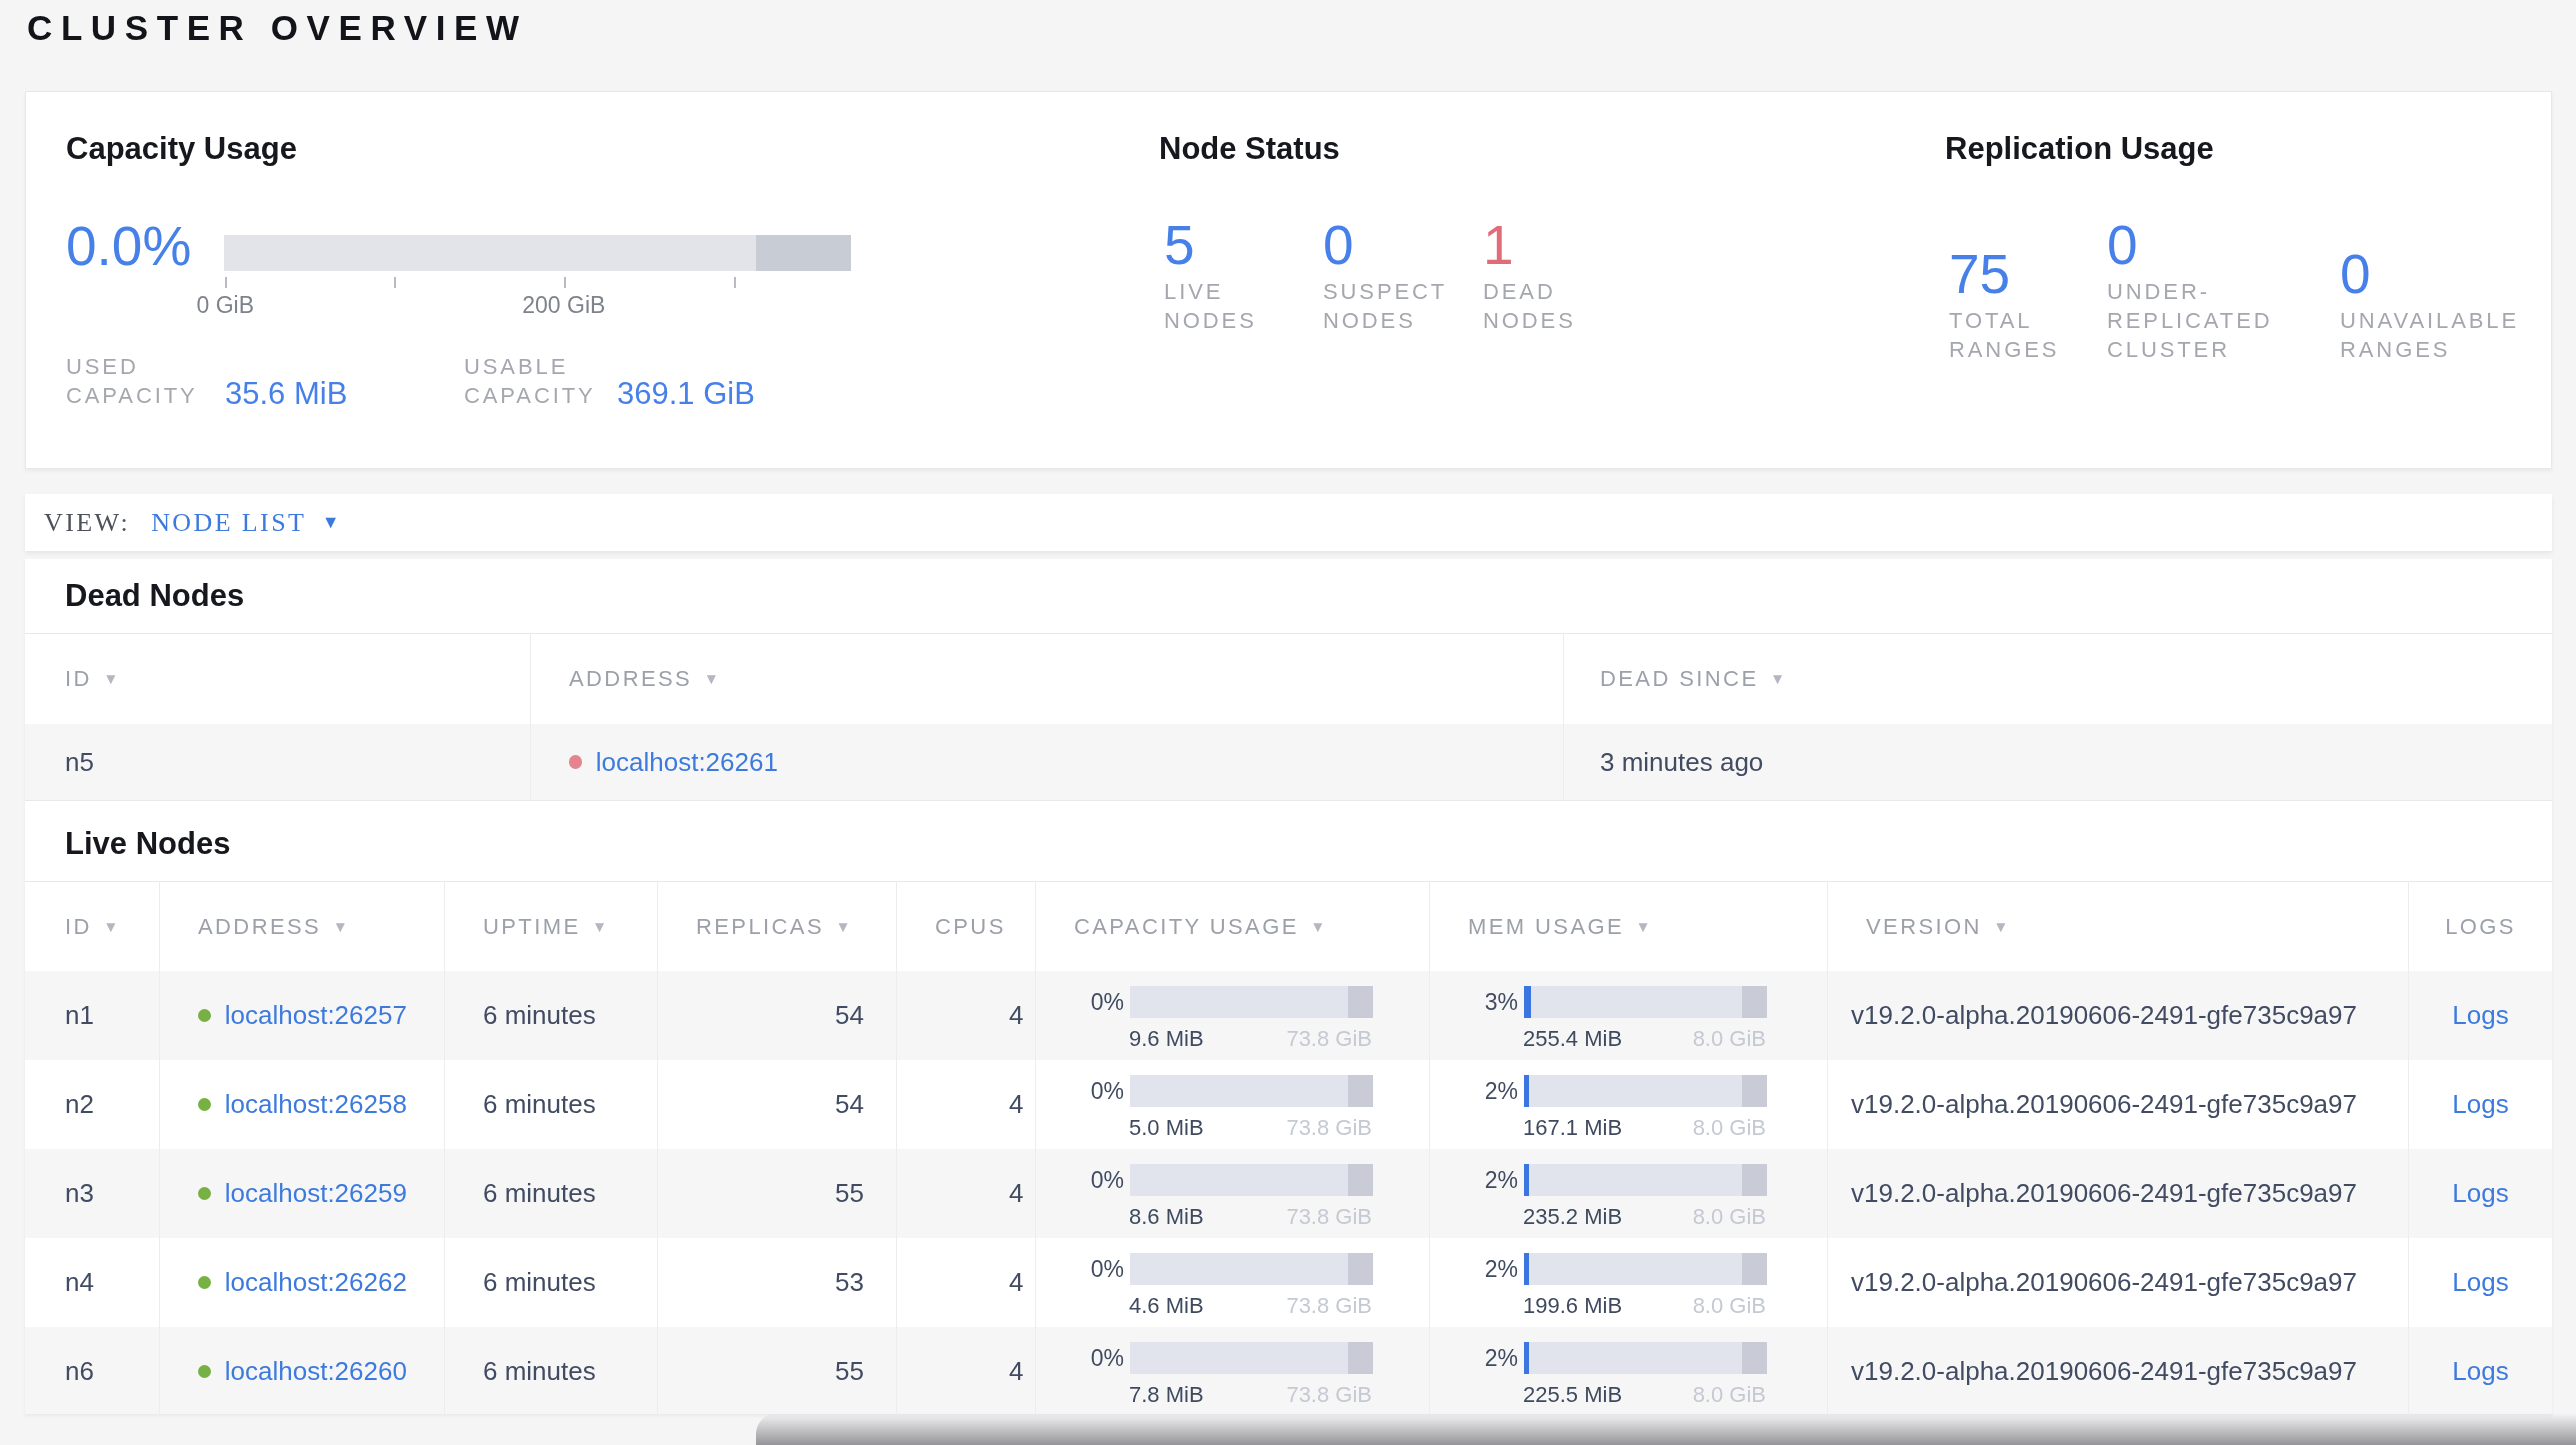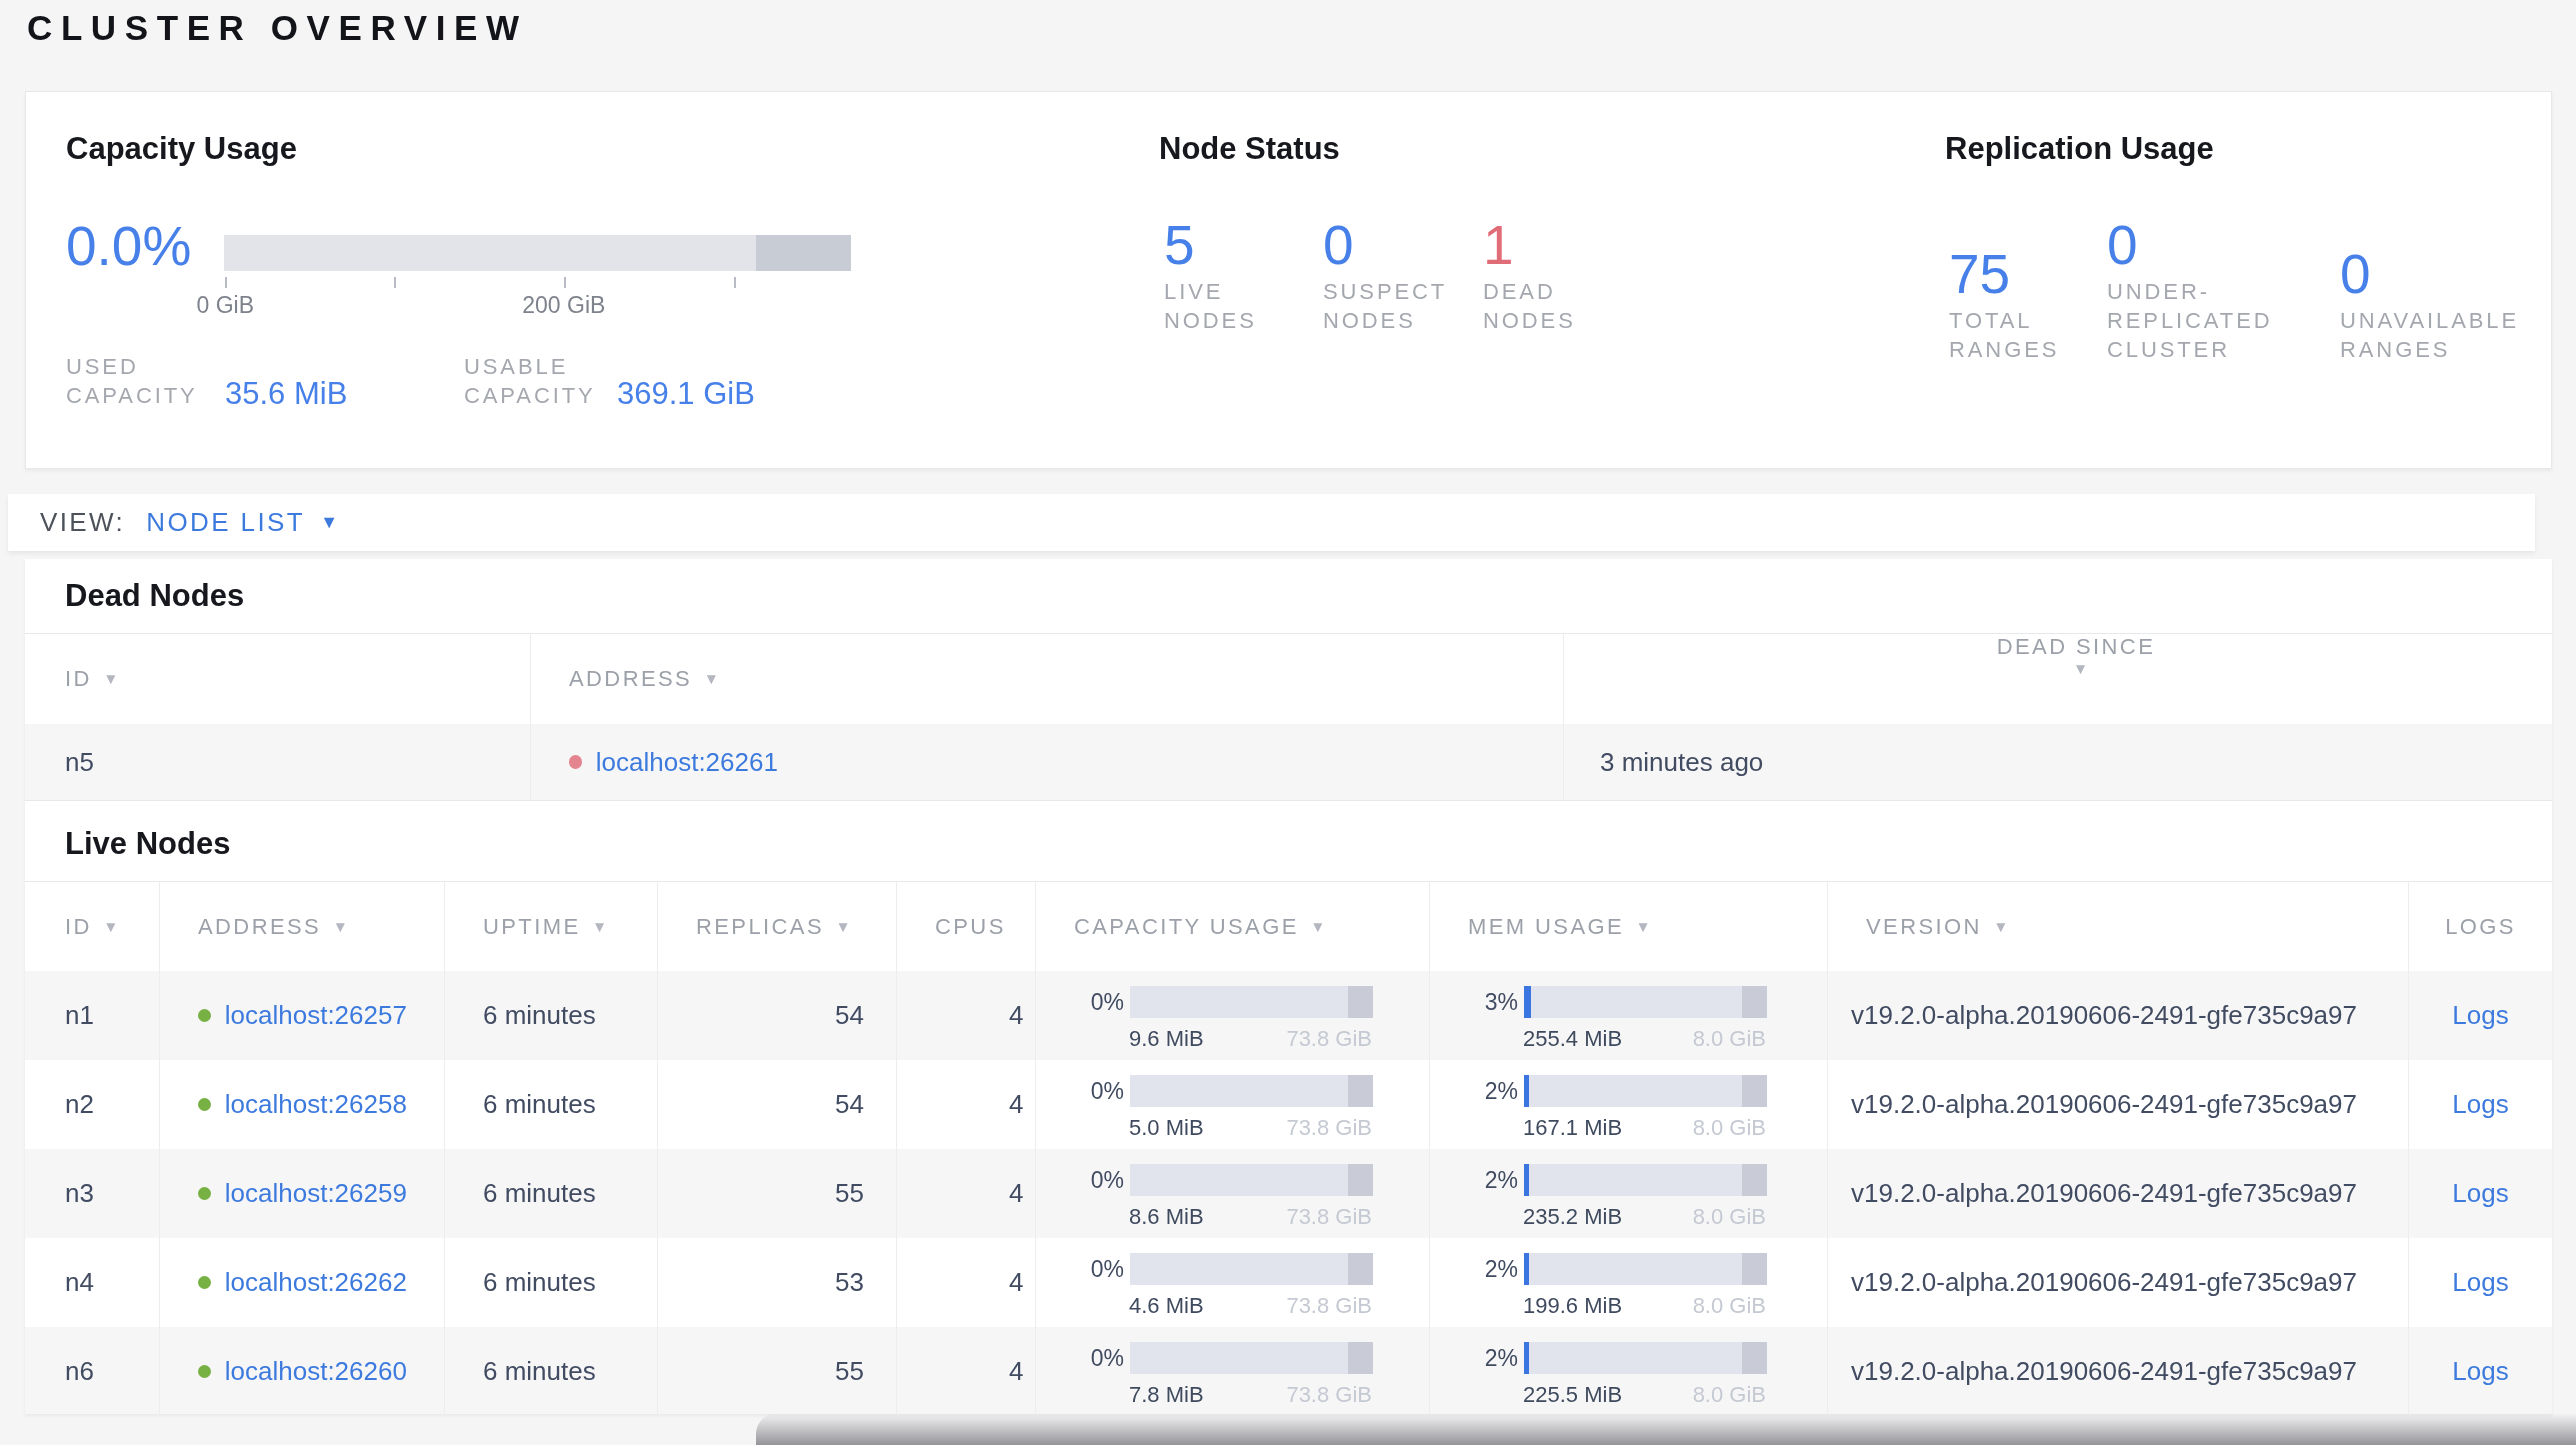--- a/index.html
+++ b/index.html
@@ -54,23 +54,23 @@
   .big-stat .stat-label { }
   .bs-w167 { width:159px; }
   .bs-w168 { width:160px; }
   .bs-w200 { width:191px; }
   .bs-w166 { width:158px; }
   .bs-w244 { width:233px; }
   .bs-w240 { width:229px; }
 
   
   .view-bar {
-    position:absolute; left:8px; top:494px; width:2527px; height:57px;
+    position:absolute; left:25px; top:494px; width:2527px; height:57px;
     background:#ffffff; box-shadow:0 2.9px 4.8px rgba(0,0,0,.07);
-    display:flex; align-items:center; padding-left:32px;
+    display:flex; align-items:center; padding-left:19px;font-family:Liberation Serif, serif;
   }
   .view-label { font-size:26px; letter-spacing:2.4px; color:#4d525a; }
   .view-select { display:flex; align-items:center; margin-left:21px; cursor:pointer; }
   .view-selected { font-size:26px; letter-spacing:2.4px; color:#3d7ade; }
   .view-caret { font-size:18px; color:#3d7ade; margin-left:15.3px; }
 
   
   .main-panel {
     position:absolute; left:25px; top:559px; width:2527px; height:855px;
     background:#ffffff; box-shadow:0 1.9px 3.8px rgba(0,0,0,.05); overflow:hidden;
@@ -234,21 +234,21 @@
 
     <div class="thead dead-thead dead-grid">
       <div class="th" style="padding-left:40px;">
         <span>ID</span>
         <span class="sort-arrow">▼</span>
       </div>
       <div class="th">
         <span>ADDRESS</span>
         <span class="sort-arrow">▼</span>
       </div>
-      <div class="th" style="padding-left:36px;flex-direction:column;">
+      <div class="th" style="padding-left:36px;">
         <span>DEAD SINCE</span>
         <span class="sort-arrow">▼</span>
       </div>
     </div>
 
     <div class="tr dead-row dead-grid">
       <div class="td td-id">n5</div>
       <div class="td">
         <span class="dot red"></span>
         <a class="link">localhost:26261</a>

